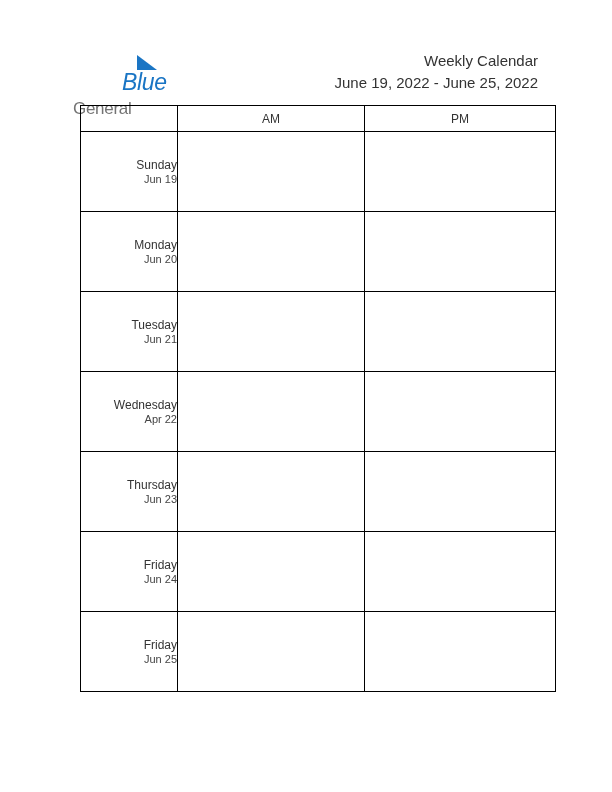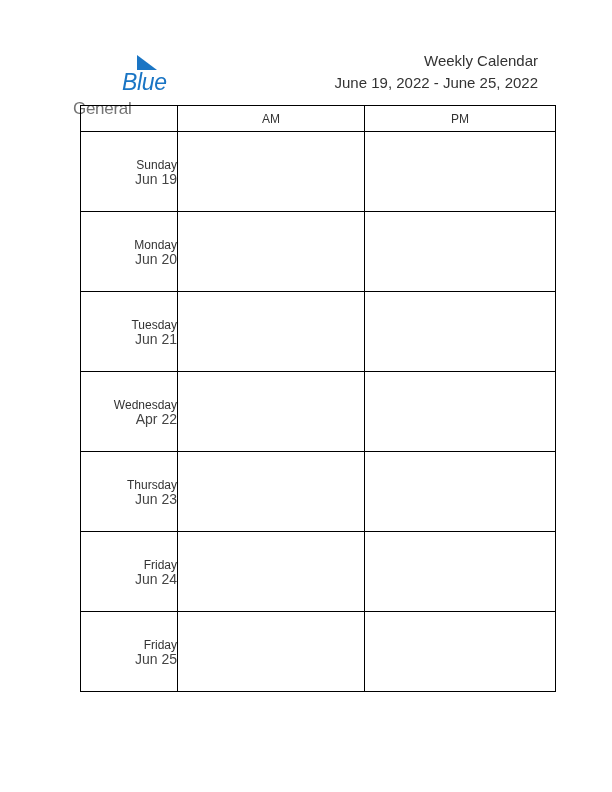--- a/index.html
+++ b/index.html
@@ -9,21 +9,21 @@
   .logo .blue { position: absolute; left: 49px; top: 17px; font-size: 23px; color: #1a75c4; letter-spacing: -0.3px; font-style: italic; }
   .logo .tri { position: absolute; left: 64px; top: 3px; width: 0; height: 0; border-left: 20px solid #1a75c4; border-top: 15px solid transparent; }
   .title { position: absolute; right: 74px; top: 50px; text-align: right; font-size: 15px; color: #333; line-height: 22px; }
   table { position: absolute; left: 80px; top: 105px; border-collapse: collapse; width: 476px; }
   td, th { border: 1.2px solid #000; padding: 0; }
   th { height: 25px; font-weight: normal; font-size: 12px; color: #333; text-align: center; }
   td.day { width: 96px; height: 79px; text-align: right; vertical-align: middle; }
   td.am { width: 186px; }
   td.pm { width: 190px; }
   .dname { font-size: 12px; color: #333; line-height: 16px; }
-  .ddate { font-size: 14px; color: #444; line-height: 13px; }
+  .ddate { font-size: 11px; color: #444; line-height: 13px; }
 </style>
 </head>
 <body>
 
 <div class="logo">
   <span class="general">General</span>
   <span class="tri"></span>
   <span class="blue">Blue</span>
 </div>
 

